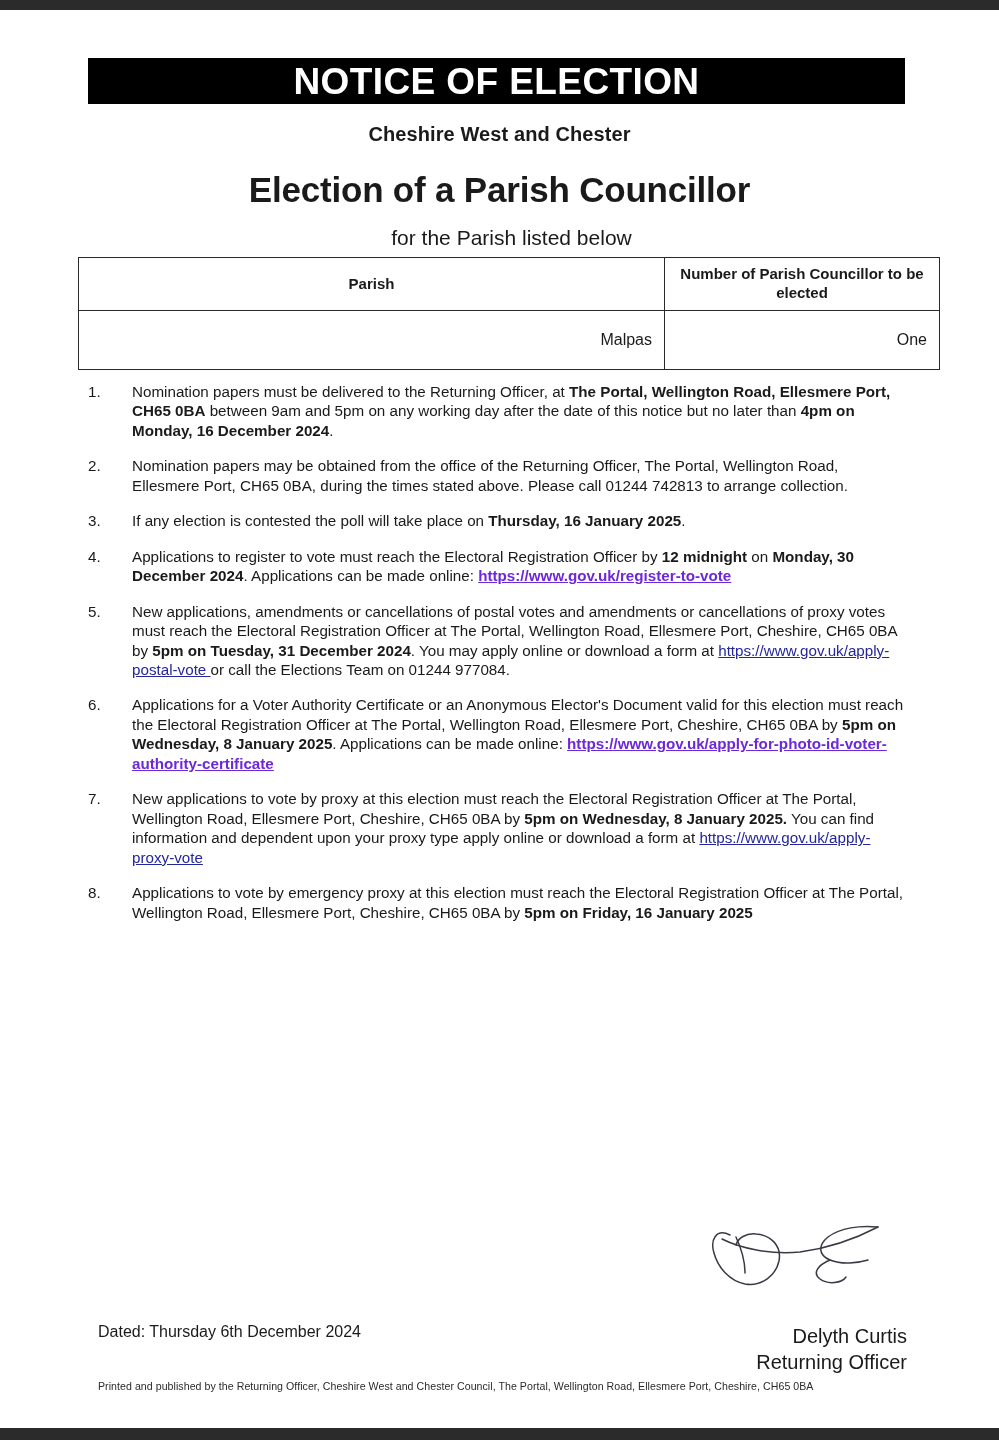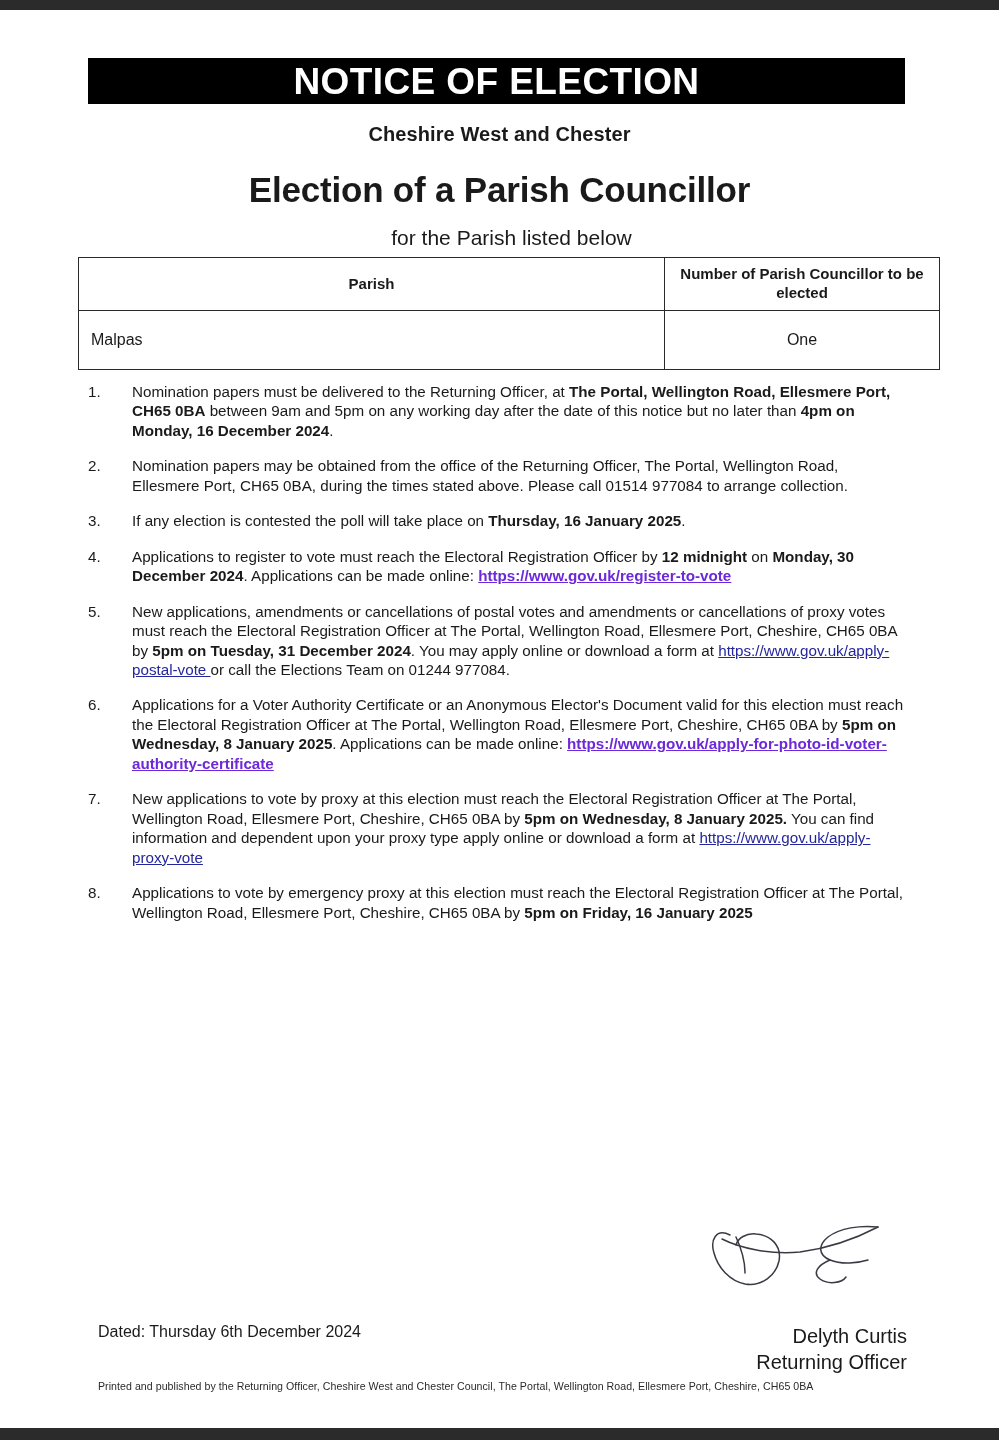--- a/index.html
+++ b/index.html
@@ -96,20 +96,21 @@
     left: 78px;
     top: 247px;
     width: 861px;
     border-collapse: collapse;
     table-layout: fixed;
   }
   .notice-table th,
   .notice-table td {
     border: 1.6px solid #2a2a2a;
     padding: 0;
+    text-align: right;
   }
   .notice-table th {
     font-size: 15px;
     font-weight: bold;
     text-align: center;
     height: 44px;
     padding: 4px 8px;
     vertical-align: middle;
     line-height: 1.25;
   }
@@ -223,21 +224,21 @@
     <tbody>
       <tr>
         <td class="cell-parish">Malpas</td>
         <td class="cell-count">One</td>
       </tr>
     </tbody>
   </table>
 
   <div class="items" id="items-container">
       <div class="item"><span class="item-num">1.</span><span><span>Nomination papers must be delivered to the Returning Officer, at </span><b>The Portal, Wellington Road, Ellesmere Port, CH65 0BA</b><span> between 9am and 5pm on any working day after the date of this notice but no later than </span><b>4pm on Monday, 16 December 2024</b><span>.</span></span></div>
-      <div class="item"><span class="item-num">2.</span><span><span>Nomination papers may be obtained from the office of the Returning Officer, The Portal, Wellington Road, Ellesmere Port, CH65 0BA, during the times stated above. Please call 01514 977084 to arrange collection.</span></span></div>
+      <div class="item"><span class="item-num">2.</span><span><span>Nomination papers may be obtained from the office of the Returning Officer, The Portal, Wellington Road, Ellesmere Port, CH65 0BA, during the times stated above. Please call 01244 742813 to arrange collection.</span></span></div>
       <div class="item"><span class="item-num">3.</span><span><span>If any election is contested the poll will take place on </span><b>Thursday, 16 January 2025</b><span>.</span></span></div>
       <div class="item"><span class="item-num">4.</span><span><span>Applications to register to vote must reach the Electoral Registration Officer by </span><b>12 midnight</b><span> on </span><b>Monday, 30 December 2024</b><span>. Applications can be made online: </span><a class="lnk bold" href="#">https://www.gov.uk/register-to-vote</a></span></div>
       <div class="item"><span class="item-num">5.</span><span><span>New applications, amendments or cancellations of postal votes and amendments or cancellations of proxy votes must reach the Electoral Registration Officer at The Portal, Wellington Road, Ellesmere Port, Cheshire, CH65 0BA by </span><b>5pm on Tuesday, 31 December 2024</b><span>. You may apply online or download a form at </span><a class="lnk" href="#">https://www.gov.uk/apply-postal-vote </a><span>or call the Elections Team on 01244 977084.</span></span></div>
       <div class="item"><span class="item-num">6.</span><span><span>Applications for a Voter Authority Certificate or an Anonymous Elector's Document valid for this election must reach the Electoral Registration Officer at The Portal, Wellington Road, Ellesmere Port, Cheshire, CH65 0BA by </span><b>5pm on Wednesday, 8 January 2025</b><span>. Applications can be made online: </span><a class="lnk bold" href="#">https://www.gov.uk/apply-for-photo-id-voter-authority-certificate</a></span></div>
       <div class="item"><span class="item-num">7.</span><span><span>New applications to vote by proxy at this election must reach the Electoral Registration Officer at The Portal, Wellington Road, Ellesmere Port, Cheshire, CH65 0BA by </span><b>5pm on Wednesday, 8 January 2025.</b><span> You can find information and dependent upon your proxy type apply online or download a form at </span><a class="lnk" href="#">https://www.gov.uk/apply-proxy-vote</a></span></div>
       <div class="item"><span class="item-num">8.</span><span><span>Applications to vote by emergency proxy at this election must reach the Electoral Registration Officer at The Portal, Wellington Road, Ellesmere Port, Cheshire, CH65 0BA by </span><b>5pm on Friday, 16 January 2025</b></span></div>
     </div>
 
   <svg class="signature" viewBox="0 0 215 120">
     <g fill="none" stroke="#3a3a44" stroke-width="1.5" stroke-linecap="round">

